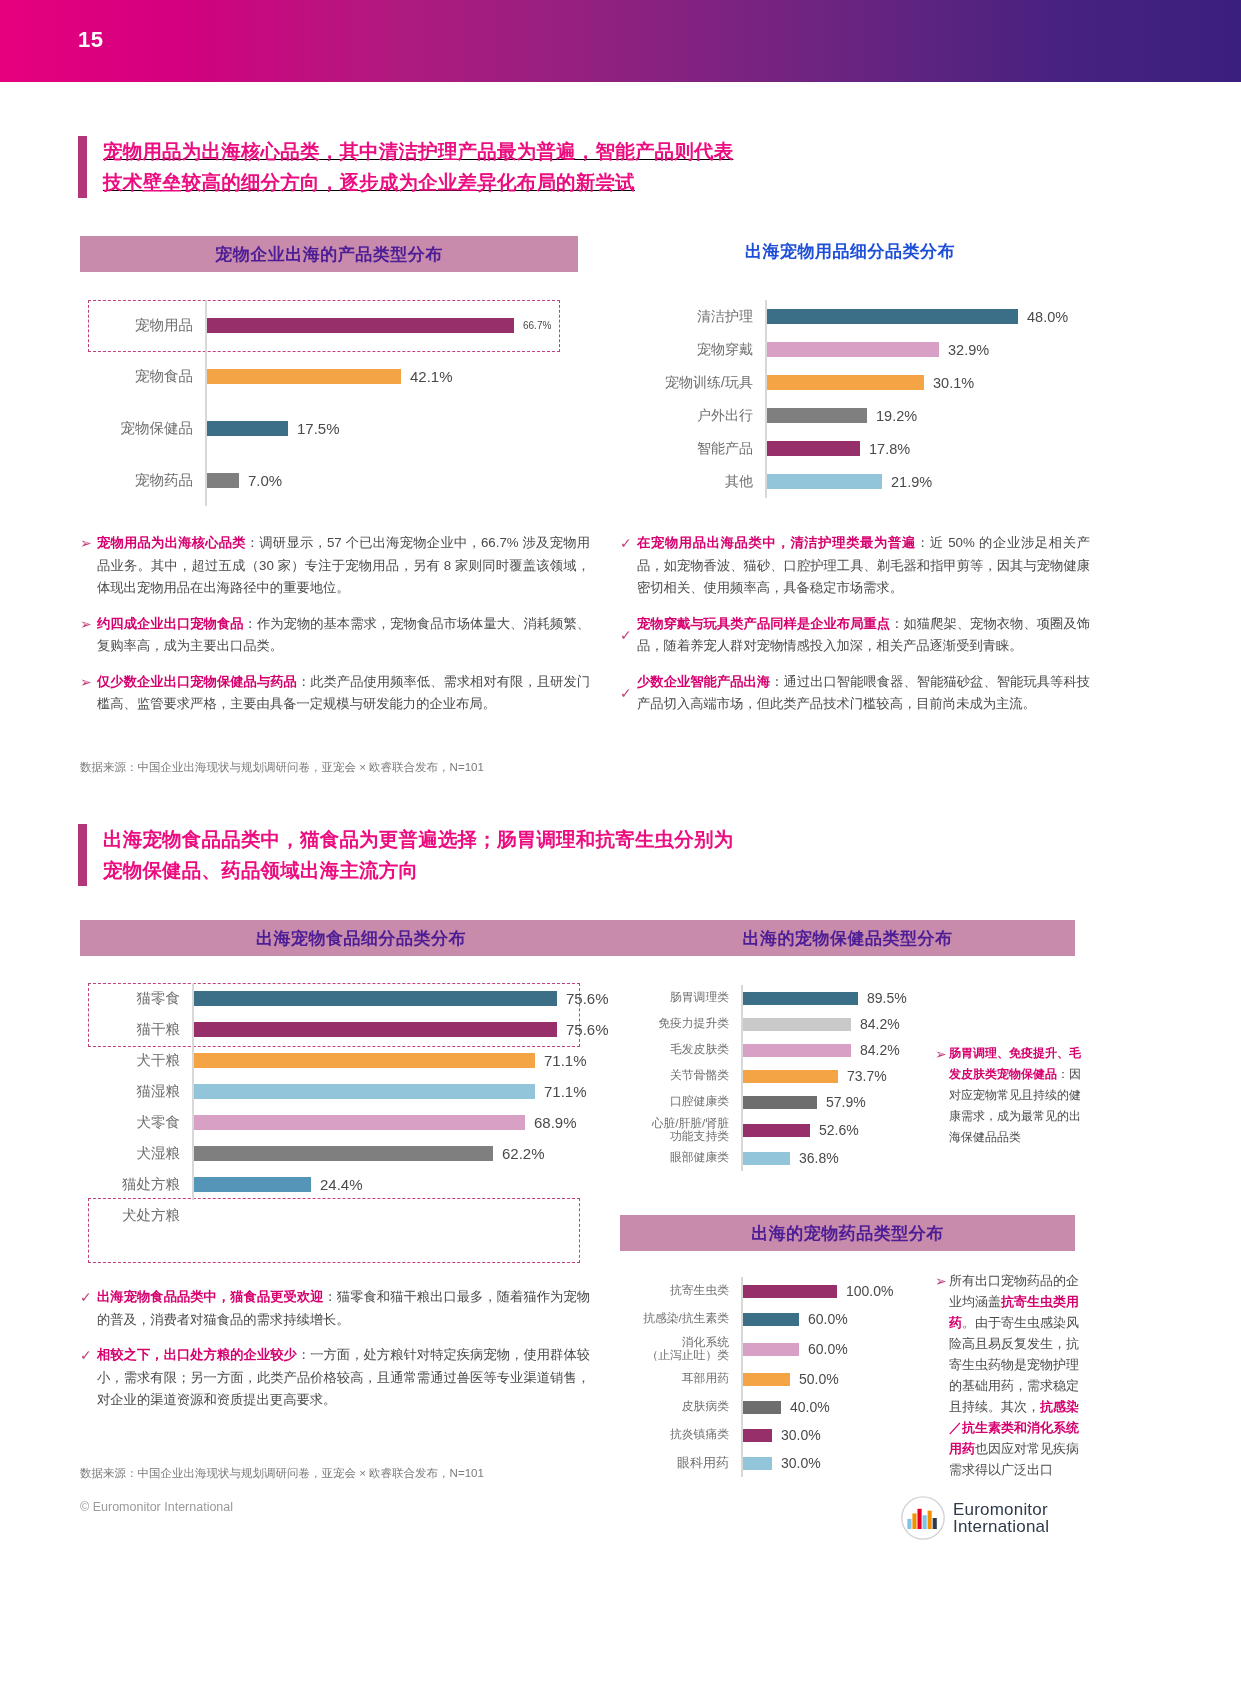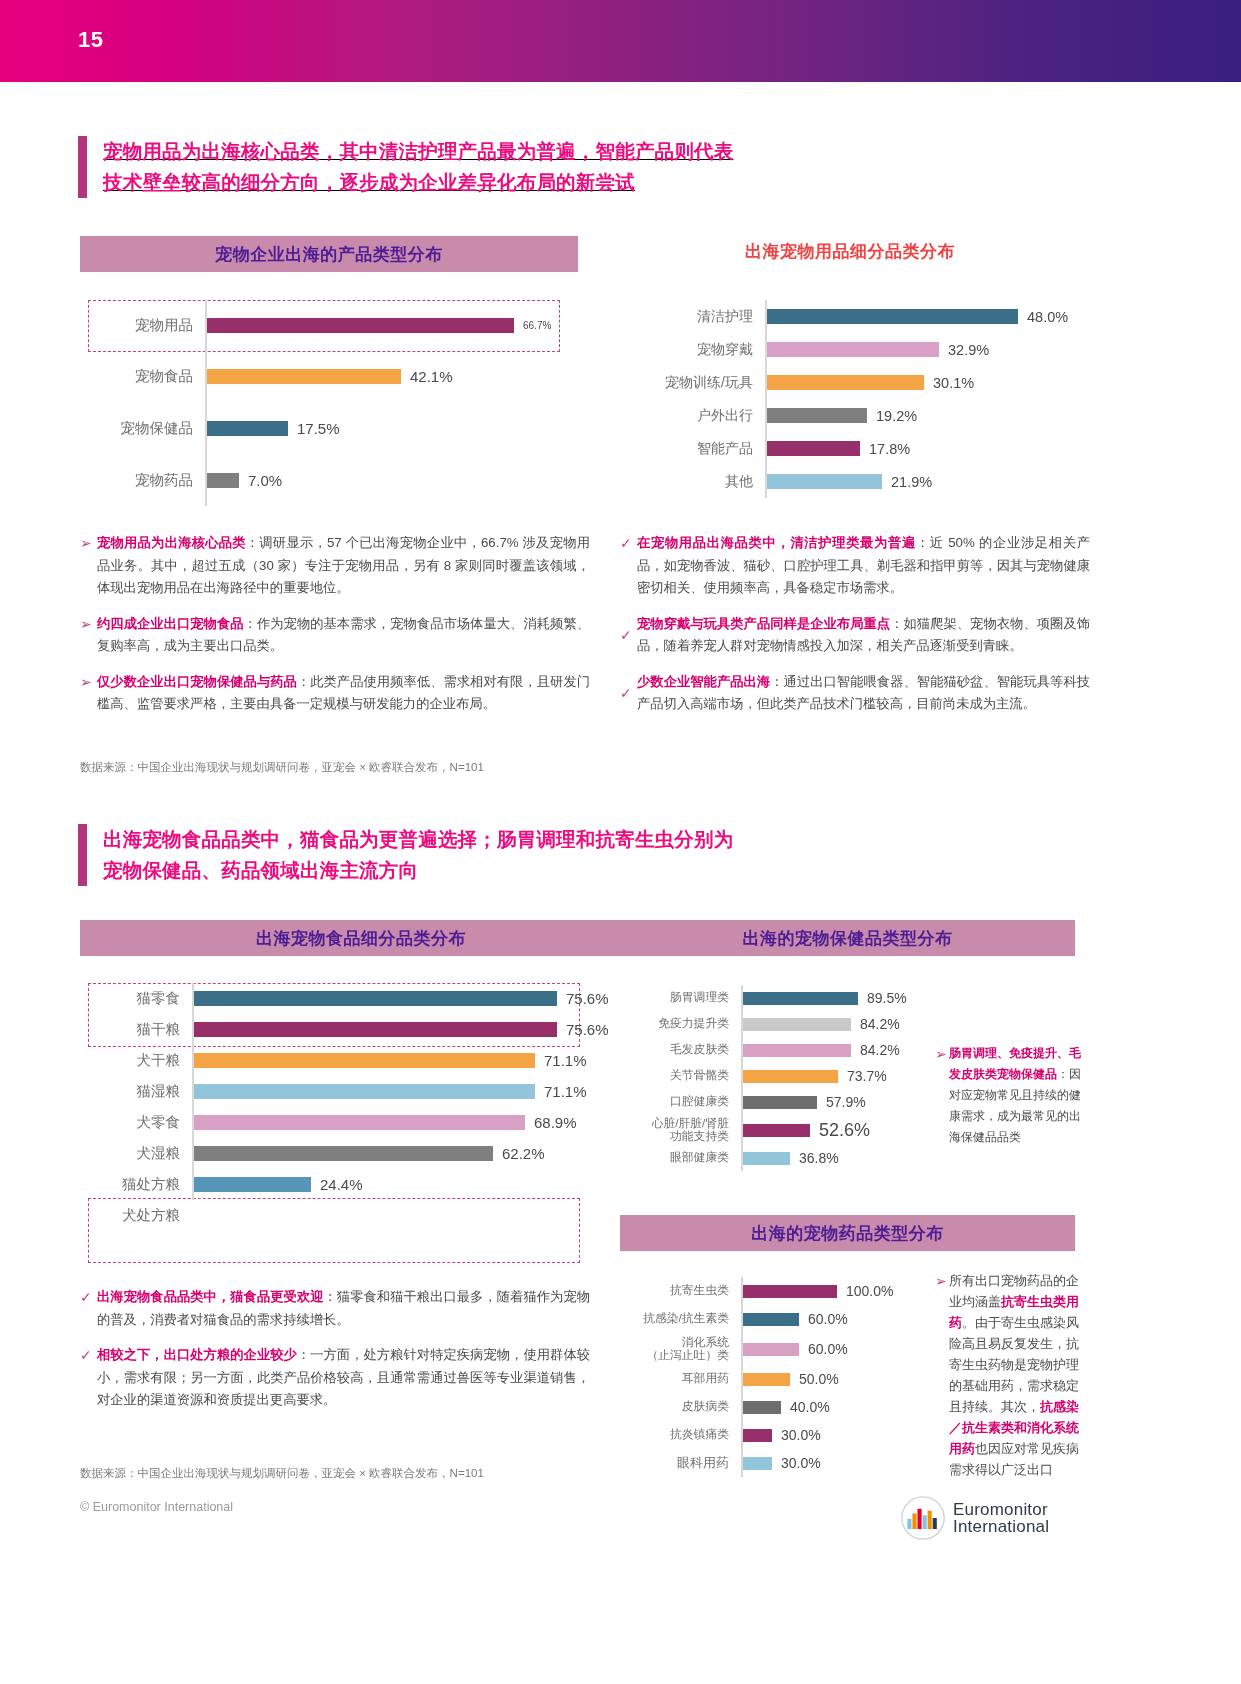--- a/index.html
+++ b/index.html
@@ -27,21 +27,21 @@
     color:#ec0e80; font-size:19.5px; font-weight:bold; line-height:31px;
     letter-spacing:.2px;
   }
   
   .banner{
     background:#c98bab; color:#4c1d95; text-align:center;
     font-size:17px; font-weight:bold; letter-spacing:.5px;
     display:flex; align-items:center; justify-content:center;
   }
   .plaintitle{
-    color:#ef4444; text-align:center; font-size:17px; font-weight:bold;
+    color:#1d4ed8; text-align:center; font-size:17px; font-weight:bold;
     letter-spacing:.5px;
   }
   
   .chart{ position:absolute; }
   .row{ display:flex; align-items:center; }
   .row .lbl{
     text-align:right; color:#6e6e6e; flex:none;
     padding-right:12px; line-height:1.15;
   }
   .row .track{ position:relative; flex:1; display:flex; align-items:center;
@@ -326,21 +326,21 @@
       <div class="val" style="font-size:14px;">57.9%</div>
     </div>
   </div>
   <div class="row" style="height:30px;">
     <div class="lbl" style="width:103px; font-size:11.8px; line-height:13px;">
         <div>心脏/肝脏/肾脏</div>
         <div>功能支持类</div>
       </div>
     <div class="track">
       <div class="bar" style="width:67px; height:13px; background:#97306a;"></div>
-      <div class="val" style="font-size:18px;">52.6%</div>
+      <div class="val" style="font-size:14px;">52.6%</div>
     </div>
   </div>
   <div class="row" style="height:26px;">
     <div class="lbl" style="width:103px; font-size:11.8px;">眼部健康类</div>
     <div class="track">
       <div class="bar" style="width:47px; height:13px; background:#92c4da;"></div>
       <div class="val" style="font-size:14px;">36.8%</div>
     </div>
   </div>
 </div>

